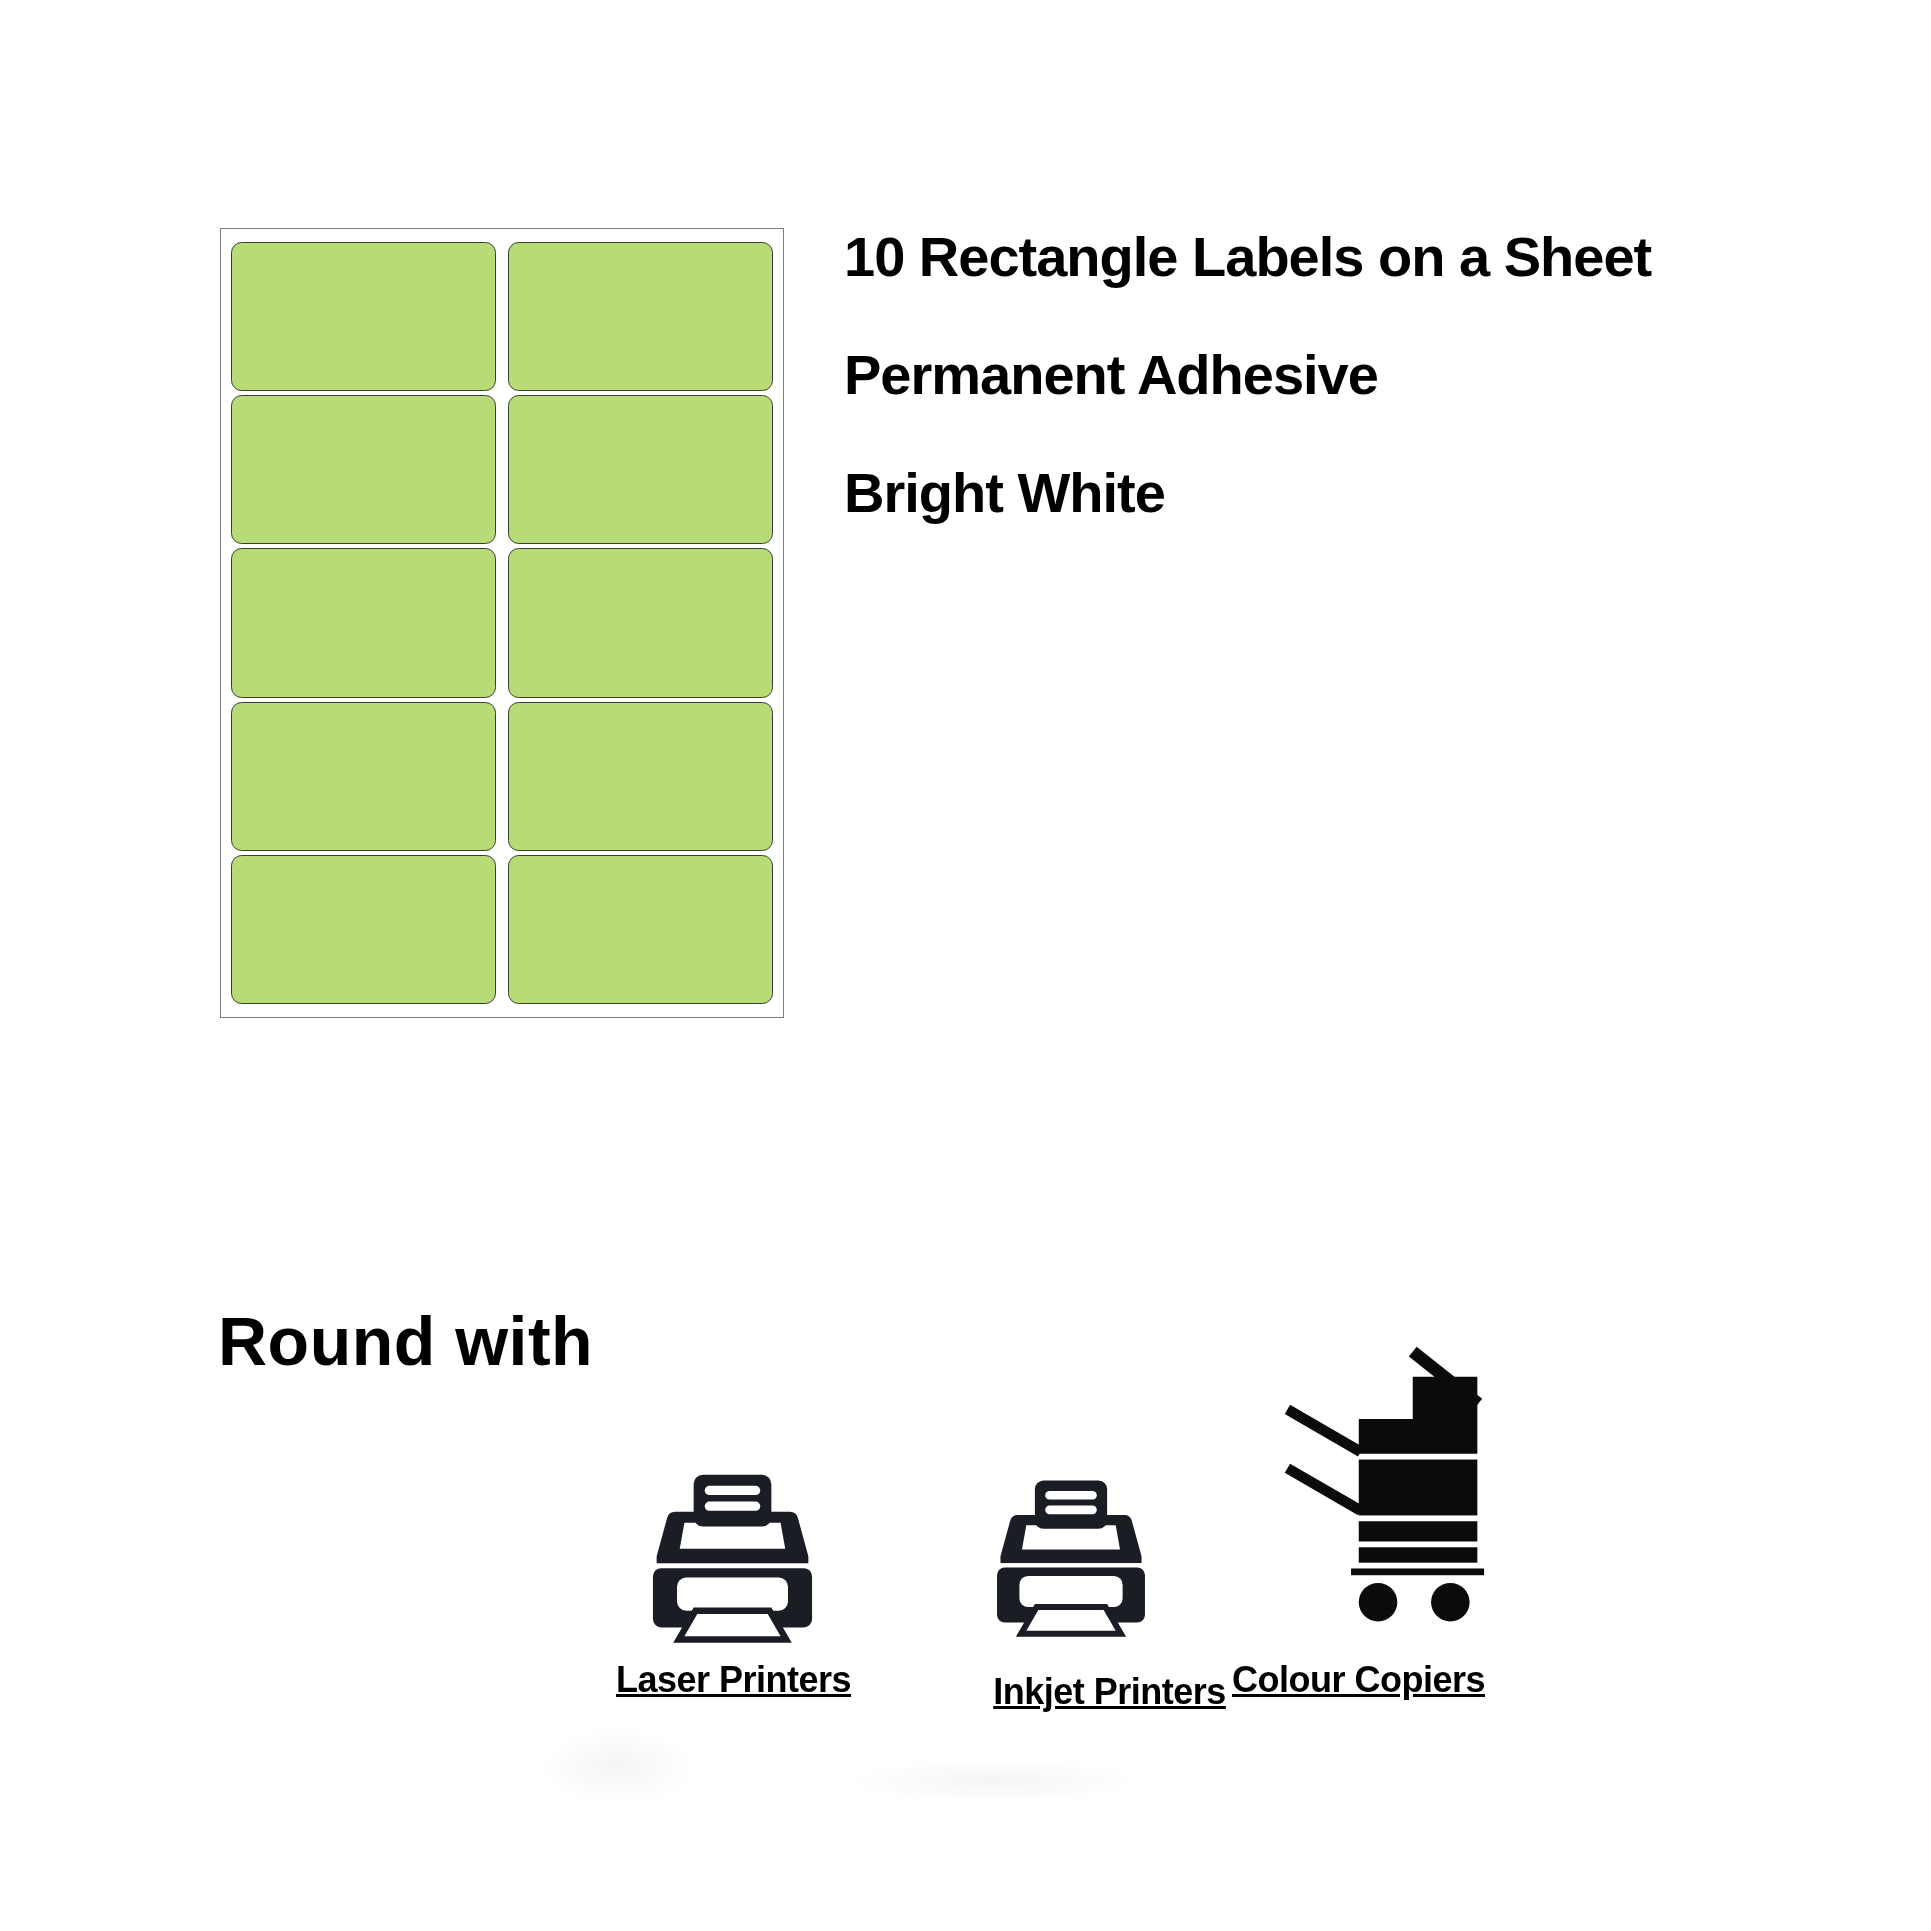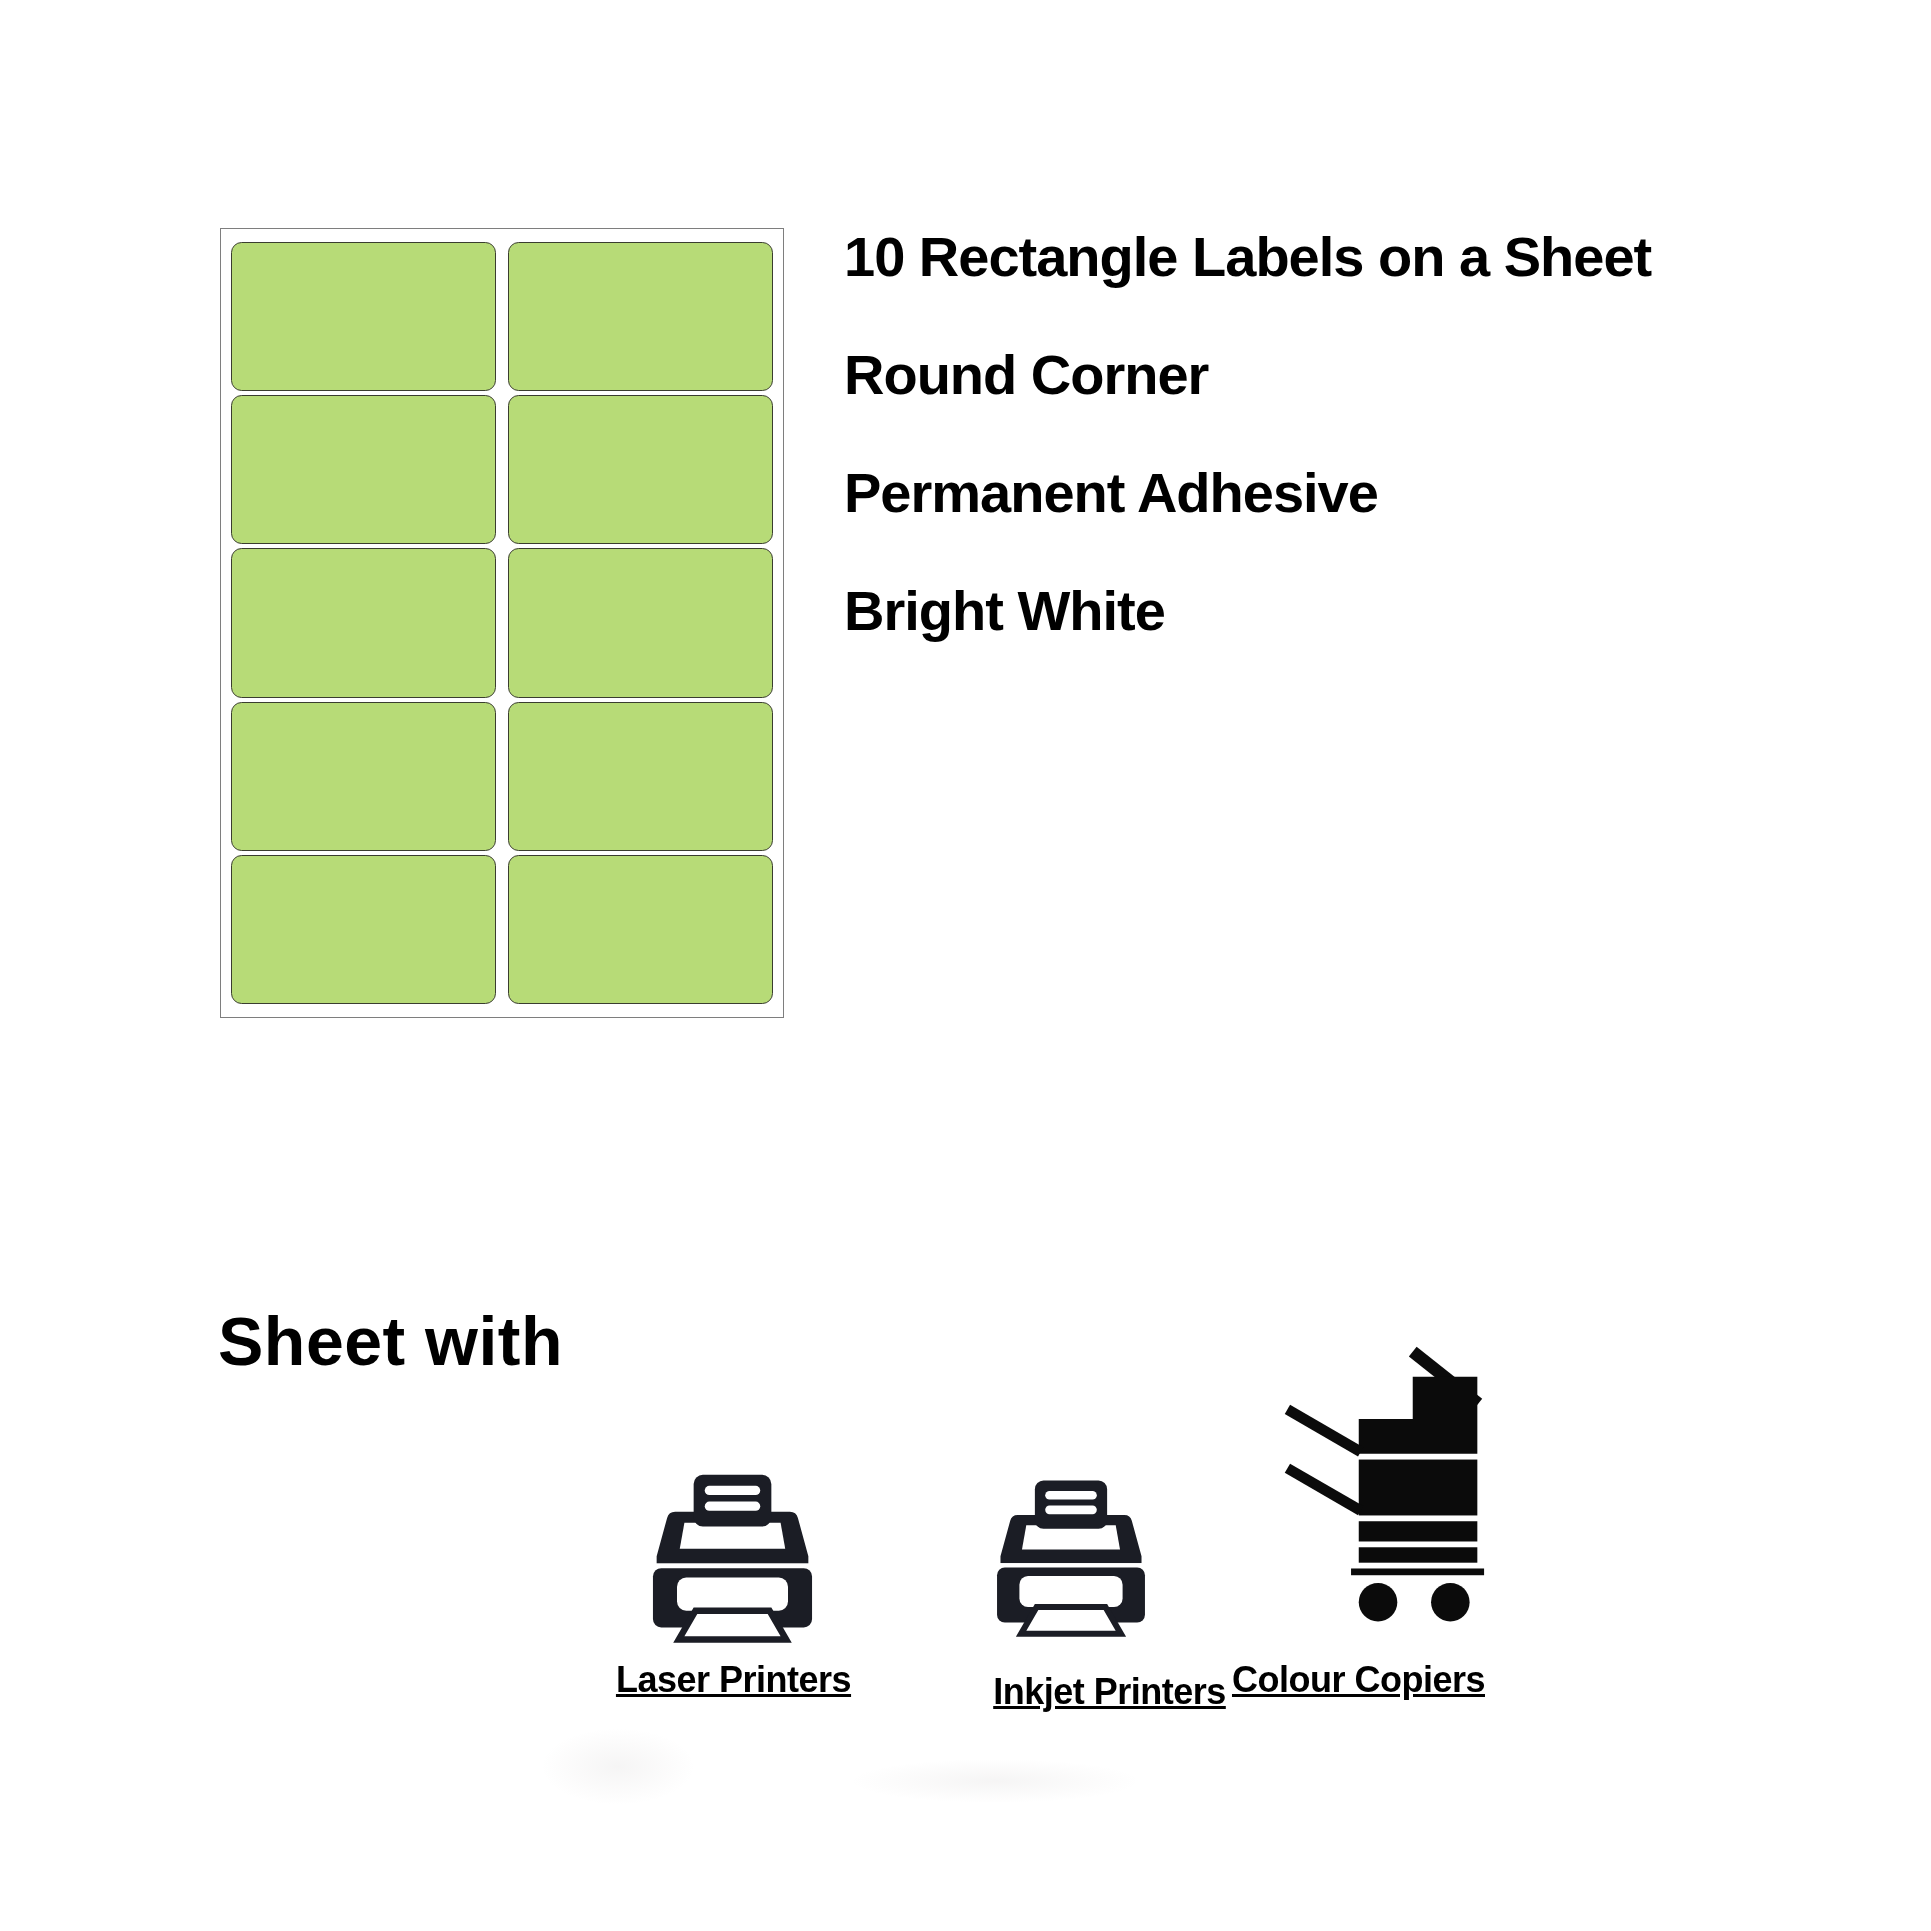--- a/index.html
+++ b/index.html
@@ -110,26 +110,25 @@
         <div class="label-cell"></div>
         <div class="label-cell"></div>
         <div class="label-cell"></div>
         <div class="label-cell"></div>
         <div class="label-cell"></div>
       </div>
   </div>
 
   <div class="features">
     <div class="feature-line">10 Rectangle Labels on a Sheet</div>
-    <div class="feature-line">Round Corner</div>
     <div class="feature-line">Permanent Adhesive</div>
     <div class="feature-line">Bright White</div>
   </div>
 
-  <div class="work-with-heading">Sheet with</div>
+  <div class="work-with-heading">Round with</div>
 
   <div class="device-icon laser">
     <svg viewBox="0 0 200 180" xmlns="http://www.w3.org/2000/svg">
       <g fill="var(--printer-dark, #1b1d25)">
         <path d="M38,40 h124 a9,9 0 0 1 8.7,6.7 L182,88 v8 H18 v-8 l11.3-41.3 A9,9 0 0 1 38,40 Z"></path>
         <path d="M48,52 h104 l5,28 H43 Z" fill="#ffffff"></path>
         <rect x="58" y="0" width="84" height="56" rx="10"></rect>
         <rect x="70" y="12" width="60" height="10" rx="5" fill="#ffffff"></rect>
         <rect x="70" y="29" width="60" height="10" rx="5" fill="#ffffff"></rect>
         <rect x="16" y="96" width="168" height="5" fill="#ffffff"></rect>

